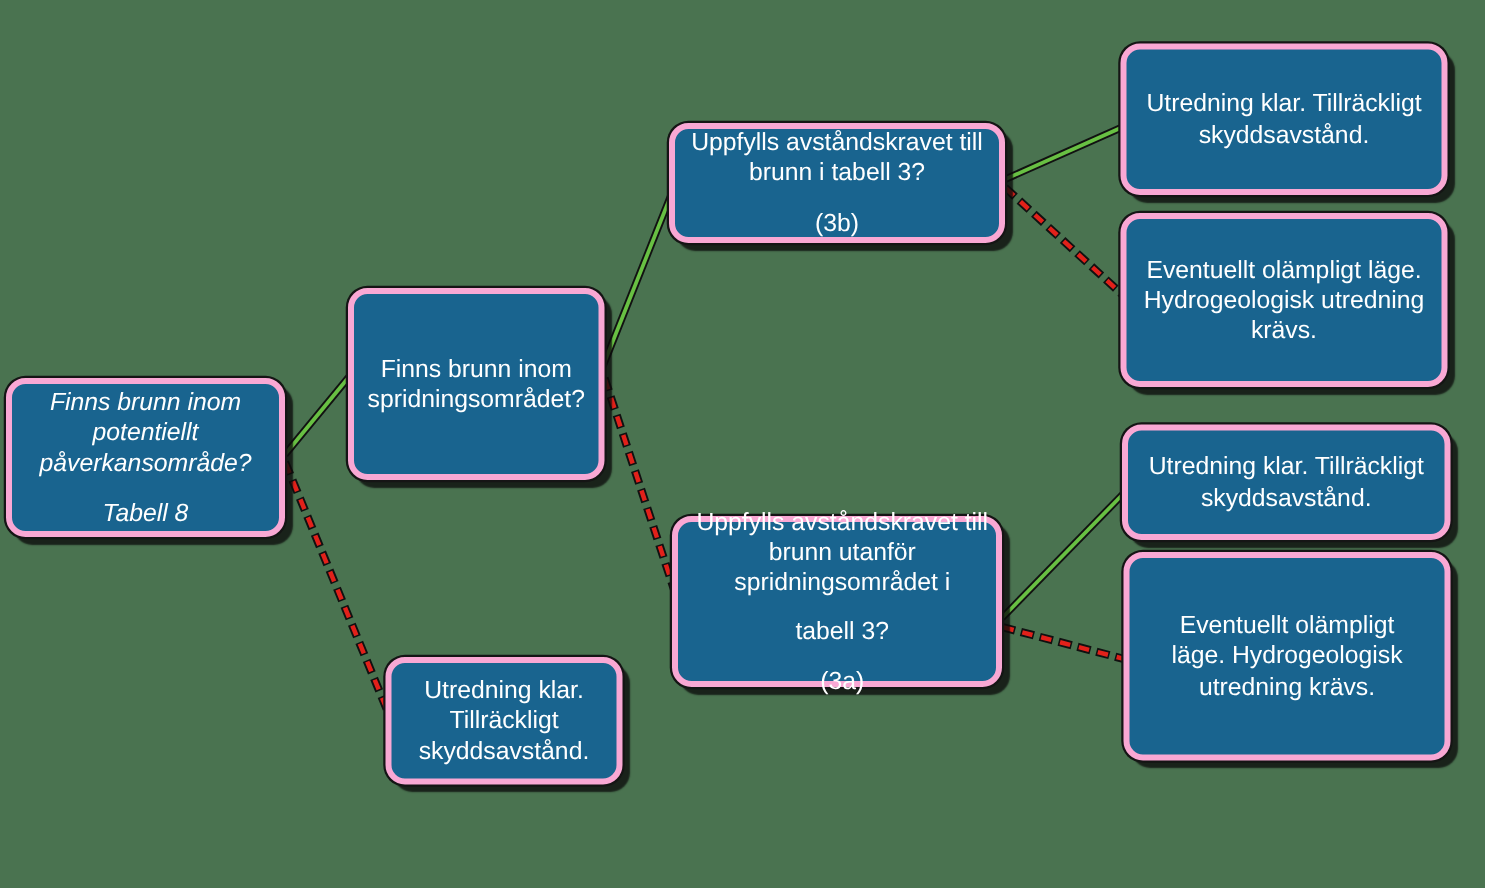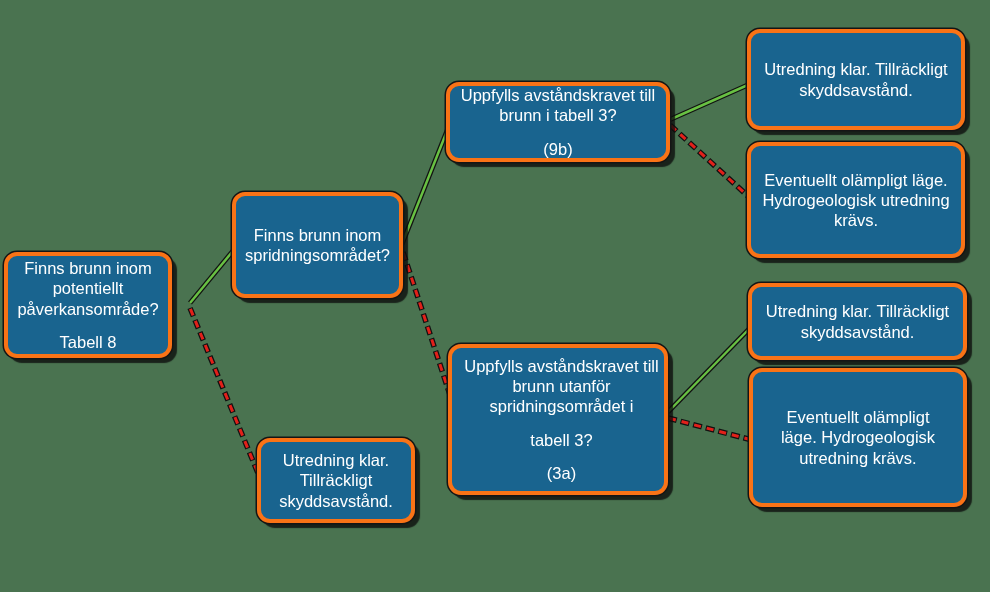--- a/index.html
+++ b/index.html
@@ -8,38 +8,38 @@
     position:relative;
     width:990px;height:592px;
     background:#4a7350;
     overflow:hidden;
   }
   #edge-layer{position:absolute;left:0;top:0;width:990px;height:592px;}
   .node{
     position:absolute;
     box-sizing:border-box;
     background:#19648f;
-    border:4px solid #f97316;
+    border:4px solid #f9a8d4;
     border-radius:13px;
     box-shadow:0 0 0 1.5px #151515, 5px 5px 1px rgba(12,12,12,0.78);
     color:#ffffff;
     display:flex;flex-direction:column;
     align-items:center;justify-content:center;
     text-align:center;
     font-size:16.5px;line-height:1.22;
     padding:3px 5px;
   }
   .node p{margin:4px 0;}
   .node .spaced{margin-top:9px;}
   
-  .n-q1 {left:4px;  top:252px;width:168px;height:106px;}
-  .n-q2 {left:232px;top:192px;width:171px;height:106px;}
+  .n-q1 {left:4px;  top:252px;width:186px;height:106px;font-style:italic;}
+  .n-q2 {left:232px;top:192px;width:171px;height:128px;}
   .n-r1 {left:257px;top:438px;width:158px;height:85px;}
   .n-q3b{left:446px;top:82px; width:224px;height:80px;}
-  .n-q3a{left:448px;top:344px;width:220px;height:151px;padding-left:12px;}
+  .n-q3a{left:448px;top:344px;width:220px;height:114px;padding-left:12px;}
   .n-r2 {left:747px;top:29px; width:218px;height:101px;padding:3px 2px;}
   .n-r3 {left:747px;top:142px;width:218px;height:116px;padding:3px 2px;}
   .n-r4 {left:748px;top:283px;width:219px;height:77px; padding:3px 2px;}
   .n-r5 {left:749px;top:368px;width:218px;height:139px;padding:3px 22px;}
 </style>
 </head>
 <body>
 
 <div class="canvas">
 
@@ -70,21 +70,21 @@
   <div class="node n-q2">
     <p>Finns brunn inom spridningsområdet?</p>
   </div>
 
   <div class="node n-r1">
     <p>Utredning klar. Tillräckligt skyddsavstånd.</p>
   </div>
 
   <div class="node n-q3b">
     <p>Uppfylls avståndskravet till brunn i tabell 3?</p>
-    <p class="spaced">(9b)</p>
+    <p class="spaced">(3b)</p>
   </div>
 
   <div class="node n-q3a">
     <p>Uppfylls avståndskravet till brunn utanför spridningsområdet i</p>
     <p class="spaced">tabell 3?</p>
     <p class="spaced">(3a)</p>
   </div>
 
   <div class="node n-r2">
     <p>Utredning klar. Tillräckligt skyddsavstånd.</p>

